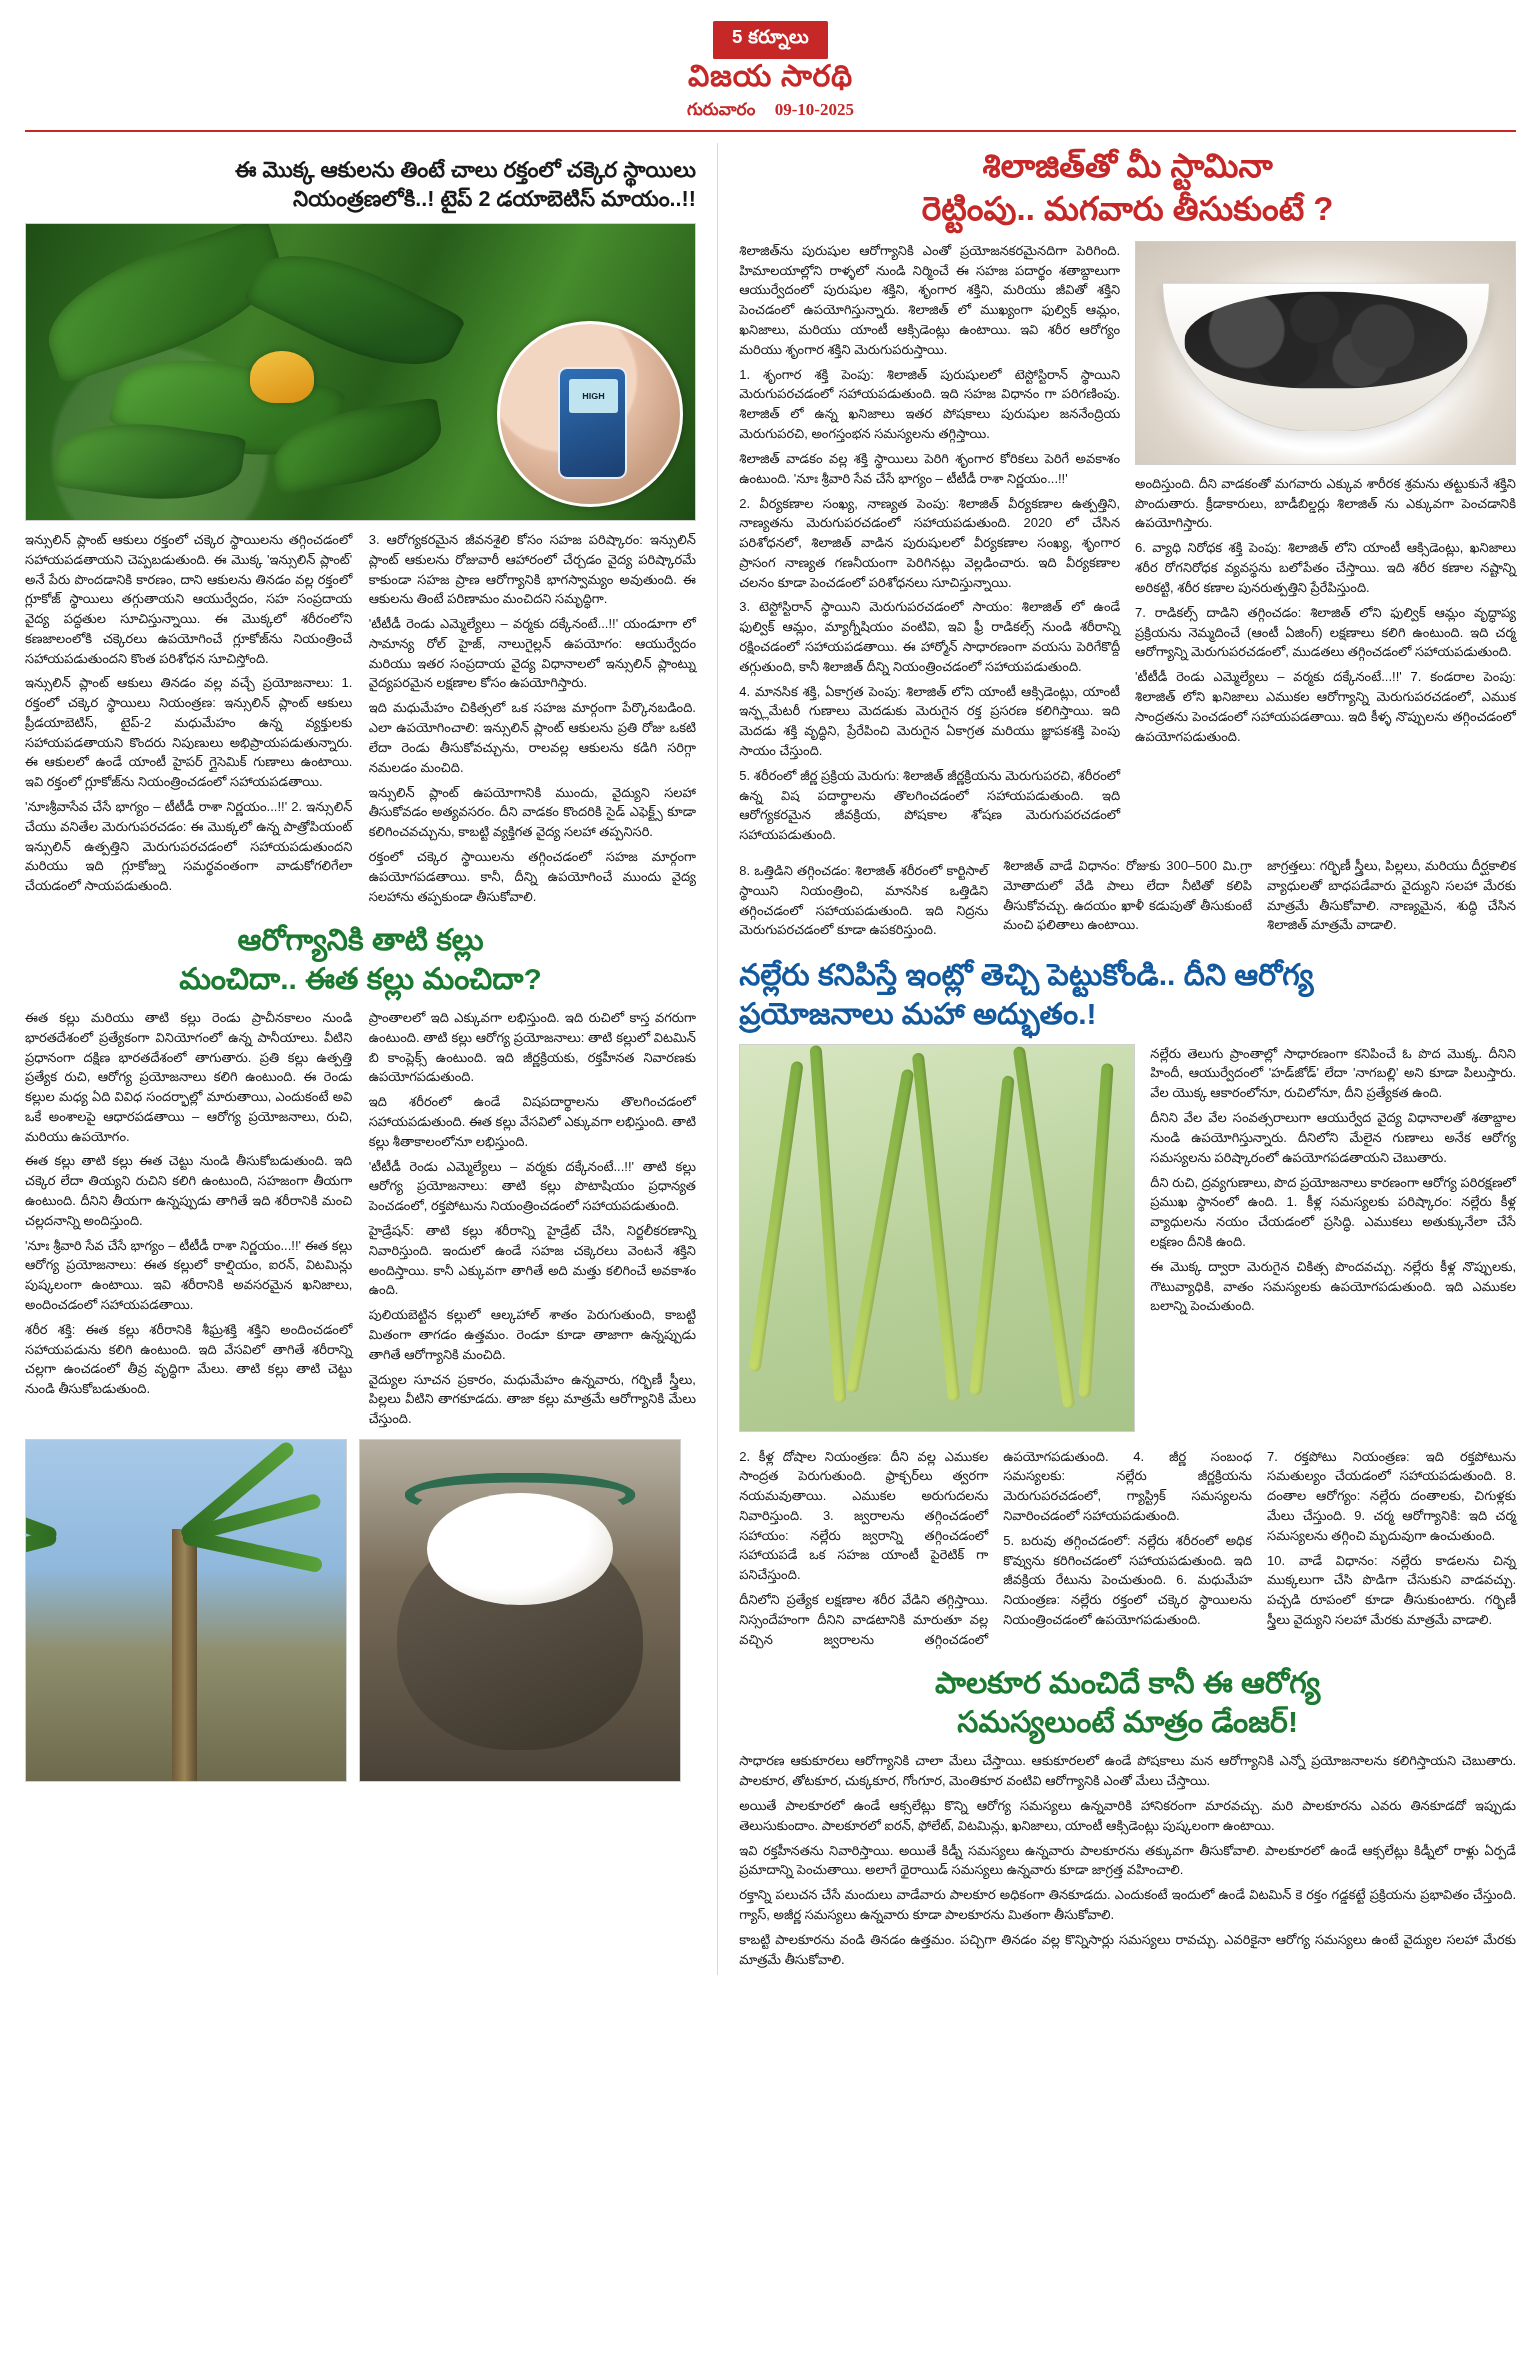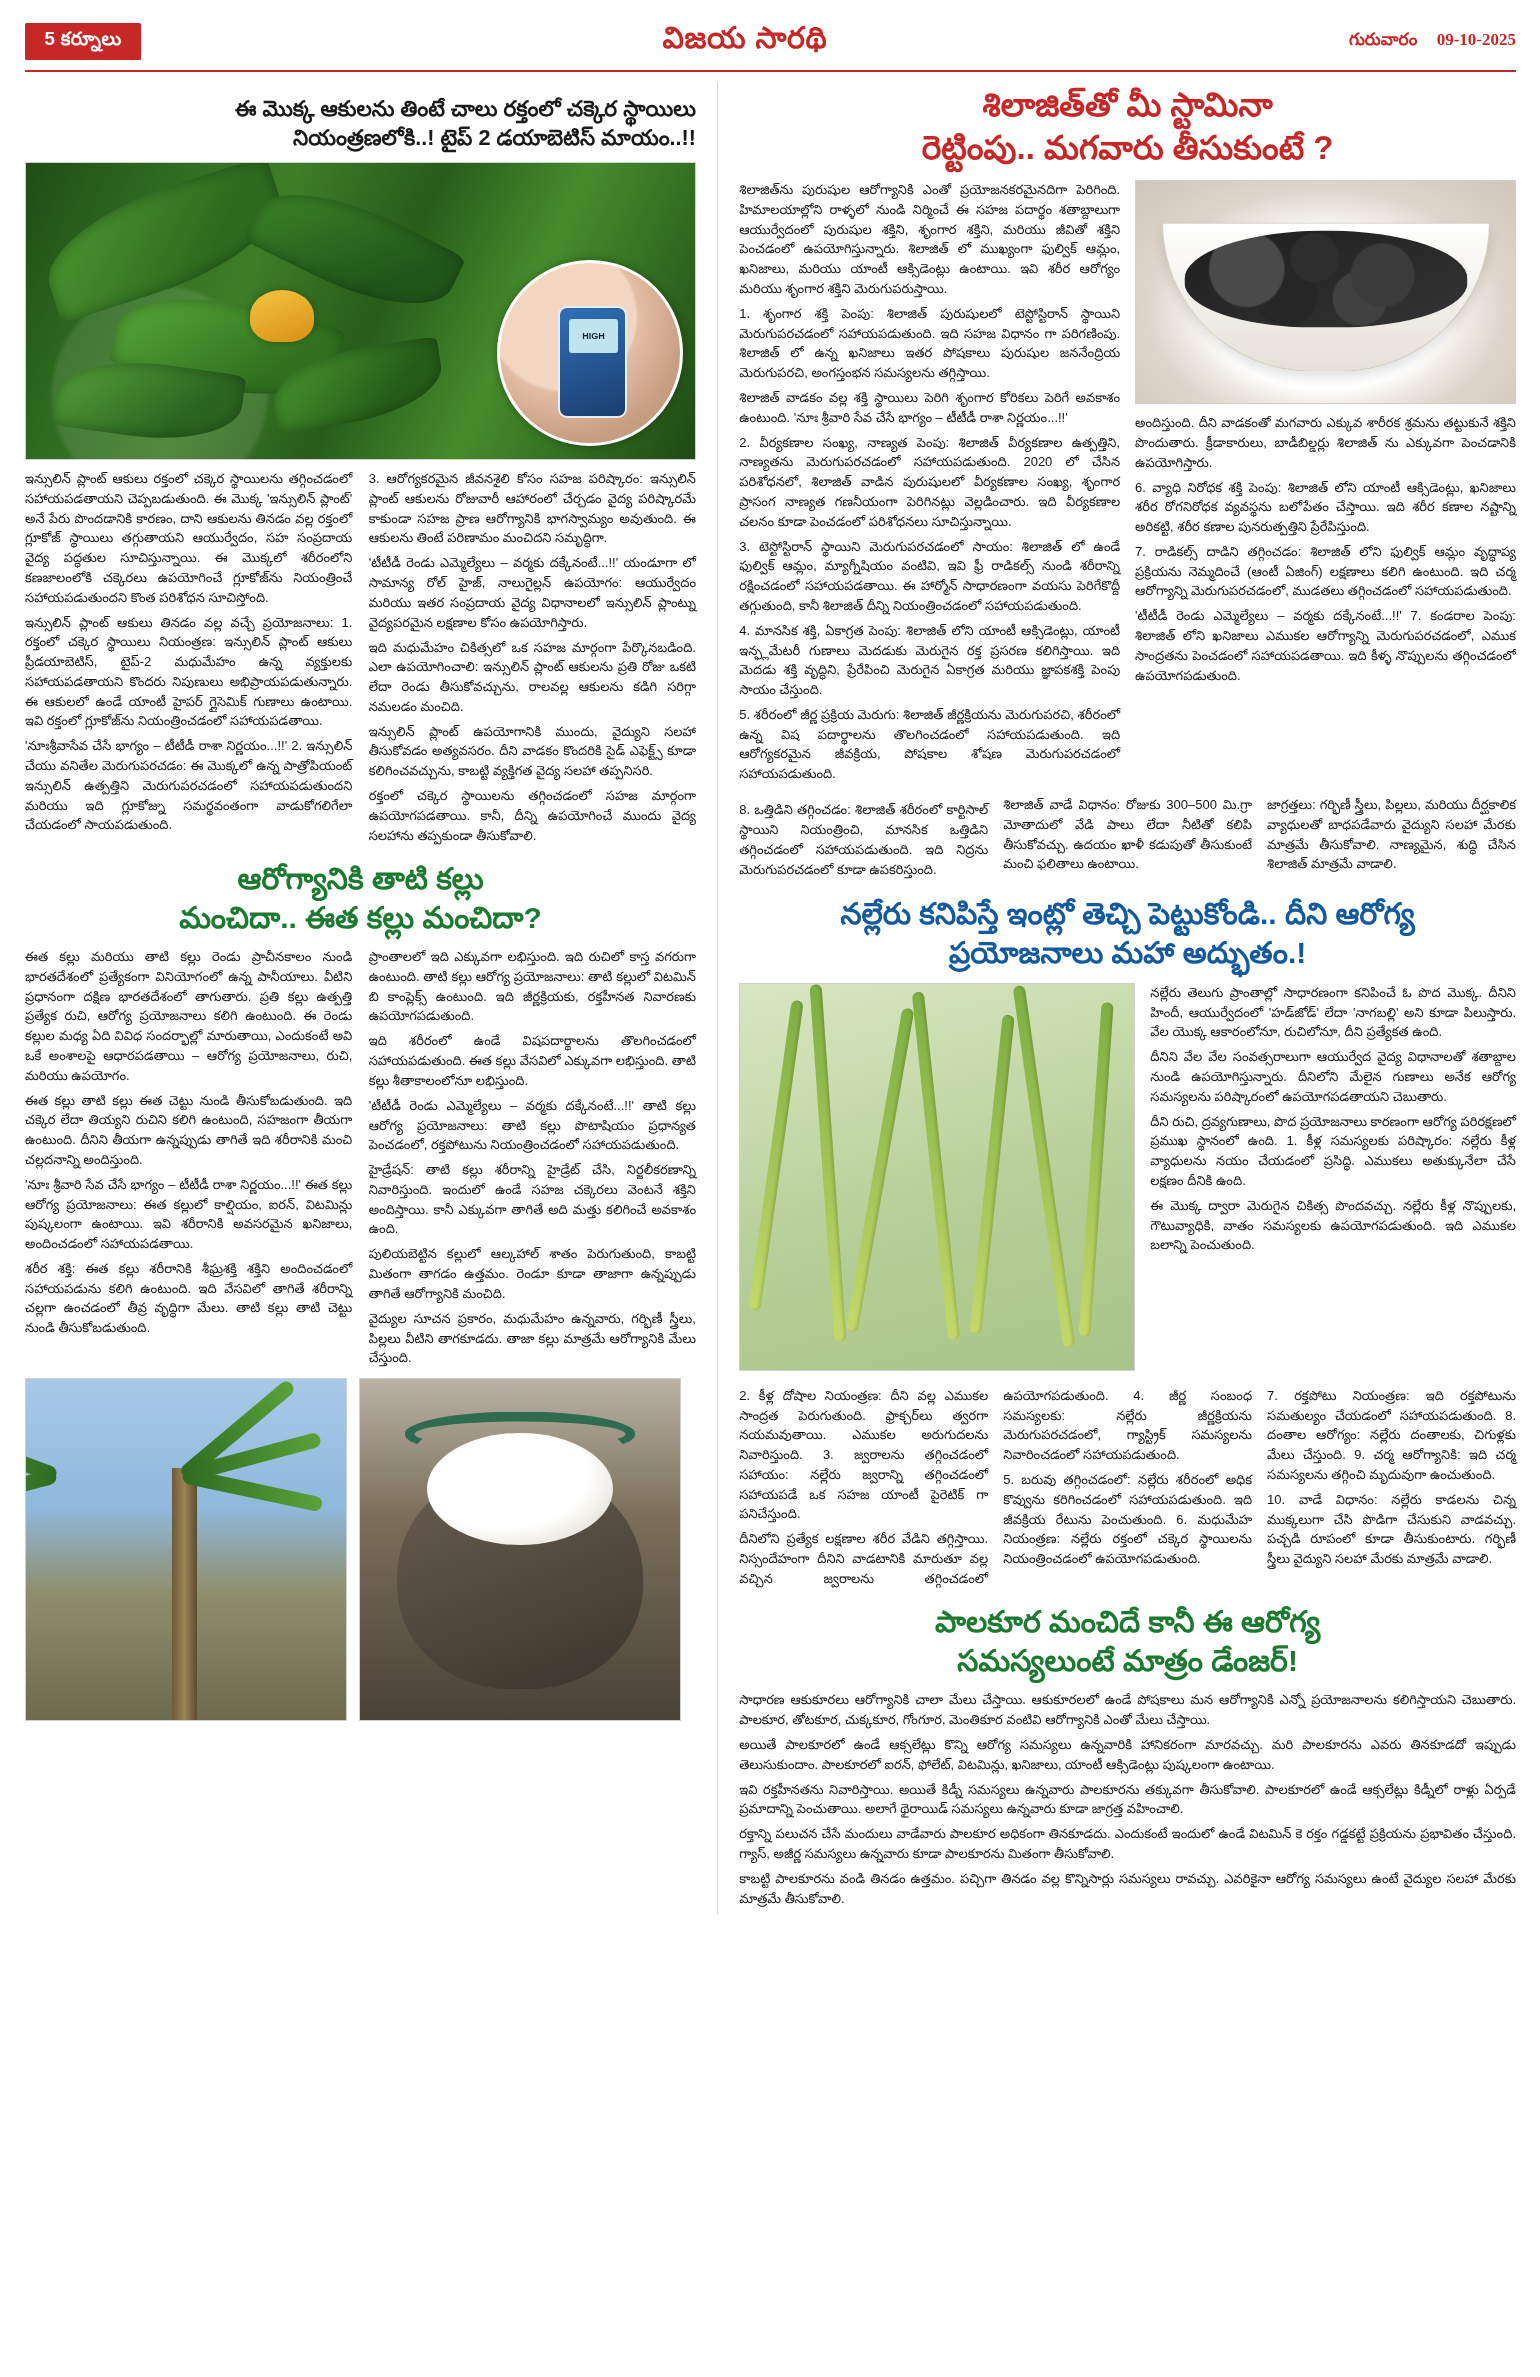--- a/index.html
+++ b/index.html
@@ -19,20 +19,21 @@
   }
 
   
   .masthead {
     display:flex;
     align-items:center;
     justify-content:space-between;
     border-bottom: 2.2px solid #c62828;
     padding-bottom: 7.5px;
     margin-bottom: 10.4px;
+    flex-direction: column;
   }
   .flag-left {
     background:#c62828;
     color:#fff;
     font-size: 18.6px;
     font-weight: bold;
     padding: 5.2px 19.4px 6.7px 19.4px;
     border-radius: 1.5px;
     letter-spacing: 0.4px;
   }
@@ -93,21 +94,20 @@
     color:#1b7a2f;
     font-weight: bold;
     text-align:center;
     margin: 4.5px 0 10.4px 0;
   }
   h2.head-blue {
     font-size: 30px;
     line-height: 1.3;
     color:#13599e;
     font-weight: bold;
-    text-align:center;
     margin: 7.5px 0 10.4px 0;
   }
 
   
   .body-text {
     font-size: 13px;
     line-height: 1.52;
     text-align: justify;
     color:#111;
     hyphens: auto;

